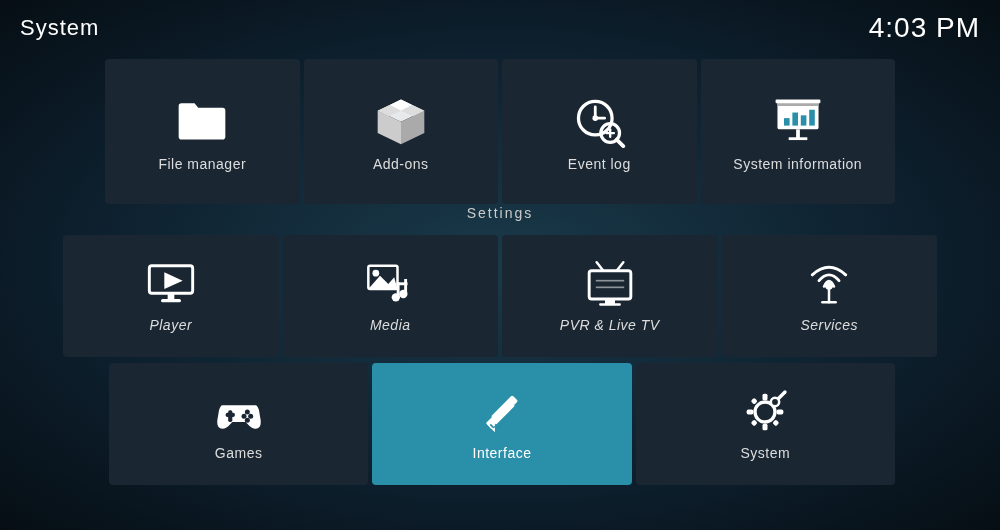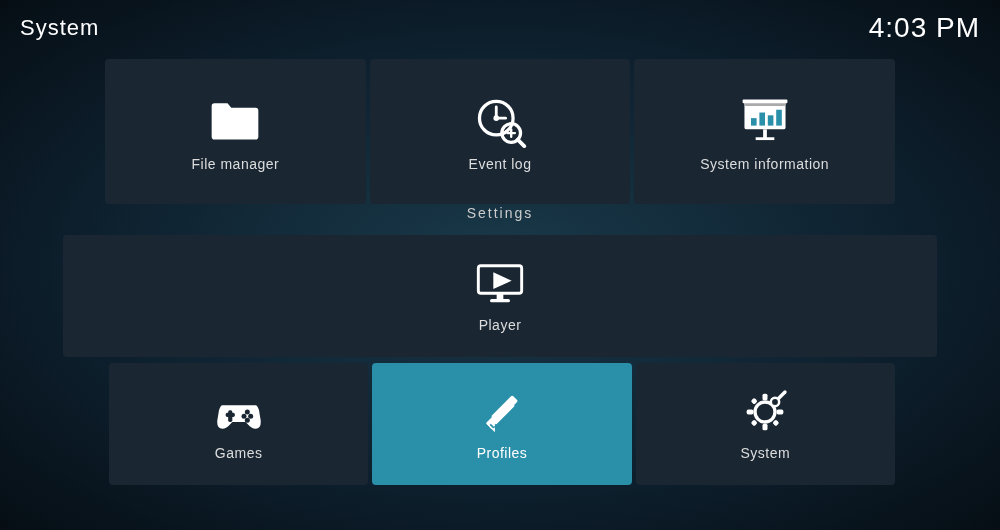--- a/index.html
+++ b/index.html
@@ -69,20 +69,21 @@
     
     #settings-row1 {
       position: absolute;
       top: 235px;
       left: 0;
       right: 0;
       display: flex;
       justify-content: center;
       gap: 4px;
       padding: 0 63px;
+      font-style: italic;
     }
 
     #settings-row2 {
       position: absolute;
       top: 363px;
       left: 4px;
       right: 0;
       display: flex;
       justify-content: flex-start;
       gap: 4px;
@@ -150,20 +151,33 @@
 
 <div id="top-tiles">
 
   <div class="tile tile-top">
     <svg class="icon-svg" viewBox="0 0 60 60">
       <path d="M5 15 Q5 12 8 12 L22 12 L26 17 L52 17 Q55 17 55 20 L55 48 Q55 51 52 51 L8 51 Q5 51 5 48 Z"></path>
     </svg>
     <span class="tile-label">File manager</span>
   </div>
 
+  <div class="tile tile-top">
+    <svg class="icon-svg" viewBox="0 0 60 60">
+
+      <polygon points="30,8 55,20 30,32 5,20" fill="#ffffff" opacity="0.9"></polygon>
+      <polygon points="5,20 5,44 30,56 30,32" fill="#cccccc"></polygon>
+      <polygon points="55,20 55,44 30,56 30,32" fill="#aaaaaa"></polygon>
+
+      <polygon points="30,8 42,14 30,20 18,14" fill="#ffffff"></polygon>
+      <polygon points="18,14 5,20 17,26 30,20" fill="#dddddd"></polygon>
+      <polygon points="42,14 55,20 43,26 30,20" fill="#dddddd"></polygon>
+    </svg>
+    <span class="tile-label">Add-ons</span>
+  </div>
 
   <div class="tile tile-top">
     <svg class="icon-svg" viewBox="0 0 60 60">
 
       <circle cx="26" cy="28" r="18" fill="none" stroke="#ffffff" stroke-width="3.5"></circle>
       <circle cx="26" cy="28" r="3" fill="#ffffff"></circle>
       <line x1="26" y1="28" x2="26" y2="16" stroke="#ffffff" stroke-width="3" stroke-linecap="round"></line>
       <line x1="26" y1="28" x2="36" y2="28" stroke="#ffffff" stroke-width="3" stroke-linecap="round"></line>
 
       <circle cx="42" cy="44" r="10" fill="none" stroke="#ffffff" stroke-width="3.5"></circle>
@@ -205,22 +219,66 @@
       <rect x="4" y="8" width="52" height="33" rx="3" fill="none" stroke="#ffffff" stroke-width="3.5"></rect>
 
       <polygon points="22,16 22,36 44,26" fill="#ffffff"></polygon>
 
       <rect x="26" y="41" width="8" height="8" fill="#ffffff"></rect>
       <rect x="18" y="48" width="24" height="4" rx="2" fill="#ffffff"></rect>
     </svg>
     <span class="tile-label">Player</span>
   </div>
 
-
-
+  <div class="tile tile-settings">
+    <svg class="icon-svg-sm" viewBox="0 0 60 60">
+
+      <rect x="4" y="8" width="35" height="28" rx="2" fill="none" stroke="#ffffff" stroke-width="3"></rect>
+      <circle cx="13" cy="17" r="4" fill="#ffffff"></circle>
+      <polygon points="4,36 18,20 28,30 35,22 39,36" fill="#ffffff"></polygon>
+
+      <rect x="38" y="28" width="3.5" height="18" fill="#ffffff"></rect>
+      <rect x="47" y="24" width="3.5" height="18" fill="#ffffff"></rect>
+      <rect x="38" y="28" width="13" height="3.5" fill="#ffffff"></rect>
+      <circle cx="37" cy="46" r="5" fill="#ffffff"></circle>
+      <circle cx="46" cy="42" r="5" fill="#ffffff"></circle>
+    </svg>
+    <span class="tile-label">Media</span>
+  </div>
+
+  <div class="tile tile-settings">
+    <svg class="icon-svg-sm" viewBox="0 0 60 60">
+
+      <rect x="5" y="14" width="50" height="34" rx="3" fill="none" stroke="#ffffff" stroke-width="3.5"></rect>
+
+      <line x1="22" y1="14" x2="14" y2="4" stroke="#ffffff" stroke-width="3" stroke-linecap="round"></line>
+
+      <line x1="38" y1="14" x2="46" y2="4" stroke="#ffffff" stroke-width="3" stroke-linecap="round"></line>
+
+      <line x1="13" y1="26" x2="47" y2="26" stroke="#ffffff" stroke-width="2" opacity="0.5"></line>
+      <line x1="13" y1="34" x2="47" y2="34" stroke="#ffffff" stroke-width="2" opacity="0.5"></line>
+
+      <rect x="24" y="48" width="12" height="6" rx="1" fill="#ffffff"></rect>
+      <rect x="17" y="53" width="26" height="3" rx="1" fill="#ffffff"></rect>
+    </svg>
+    <span class="tile-label">PVR &amp; Live TV</span>
+  </div>
+
+  <div class="tile tile-settings">
+    <svg class="icon-svg-sm" viewBox="0 0 60 60">
+
+      <circle cx="30" cy="32" r="5" fill="#ffffff"></circle>
+      <path d="M18 26 Q30 12 42 26" fill="none" stroke="#ffffff" stroke-width="3.5" stroke-linecap="round"></path>
+      <path d="M10 19 Q30 1 50 19" fill="none" stroke="#ffffff" stroke-width="3.5" stroke-linecap="round"></path>
+      <path d="M24 33 Q30 20 36 33" fill="none" stroke="#ffffff" stroke-width="3" stroke-linecap="round"></path>
+      <line x1="30" y1="37" x2="30" y2="52" stroke="#ffffff" stroke-width="3" stroke-linecap="round"></line>
+      <line x1="22" y1="52" x2="38" y2="52" stroke="#ffffff" stroke-width="3" stroke-linecap="round"></line>
+    </svg>
+    <span class="tile-label">Services</span>
+  </div>
 
 </div>
 
 <div id="settings-row2">
 
   <div class="tile tile-settings">
     <svg class="icon-svg-sm" viewBox="0 0 60 60">
 
       <path d="M10 22 Q8 22 6 28 L4 40 Q3 50 10 50 Q15 50 20 44 L22 42 L38 42 L40 44 Q45 50 50 50 Q57 50 56 40 L54 28 Q52 22 50 22 Z" fill="#ffffff"></path>
 
@@ -239,21 +297,21 @@
     <svg class="icon-svg-sm" viewBox="0 0 60 60">
 
       <rect x="28" y="8" width="10" height="36" rx="2" fill="#ffffff" transform="rotate(45 33 26)"></rect>
       <polygon points="20,48 16,52 24,52" fill="#ffffff" transform="rotate(45 20 50)"></polygon>
 
       <rect x="8" y="28" width="40" height="10" rx="2" fill="#ffffff" transform="rotate(-45 28 33)"></rect>
       <line x1="12" y1="50" x2="12" y2="44" stroke="#2a8fa8" stroke-width="2" transform="rotate(-45 12 47)"></line>
       <line x1="18" y1="50" x2="18" y2="44" stroke="#2a8fa8" stroke-width="2" transform="rotate(-45 18 47)"></line>
       <line x1="24" y1="50" x2="24" y2="44" stroke="#2a8fa8" stroke-width="2" transform="rotate(-45 24 47)"></line>
     </svg>
-    <span class="tile-label">Profiles</span>
+    <span class="tile-label">Interface</span>
   </div>
 
 
   <div class="tile tile-settings">
     <svg class="icon-svg-sm" viewBox="0 0 60 60">
 
       <path d="M30 18 a12 12 0 1 1 0 24 a12 12 0 0 1 0-24 Z" fill="none" stroke="#ffffff" stroke-width="4"></path>
       <circle cx="30" cy="30" r="5" fill="#1a2733"></circle>
 
       <rect x="27" y="8" width="6" height="8" rx="2" fill="#ffffff"></rect>

